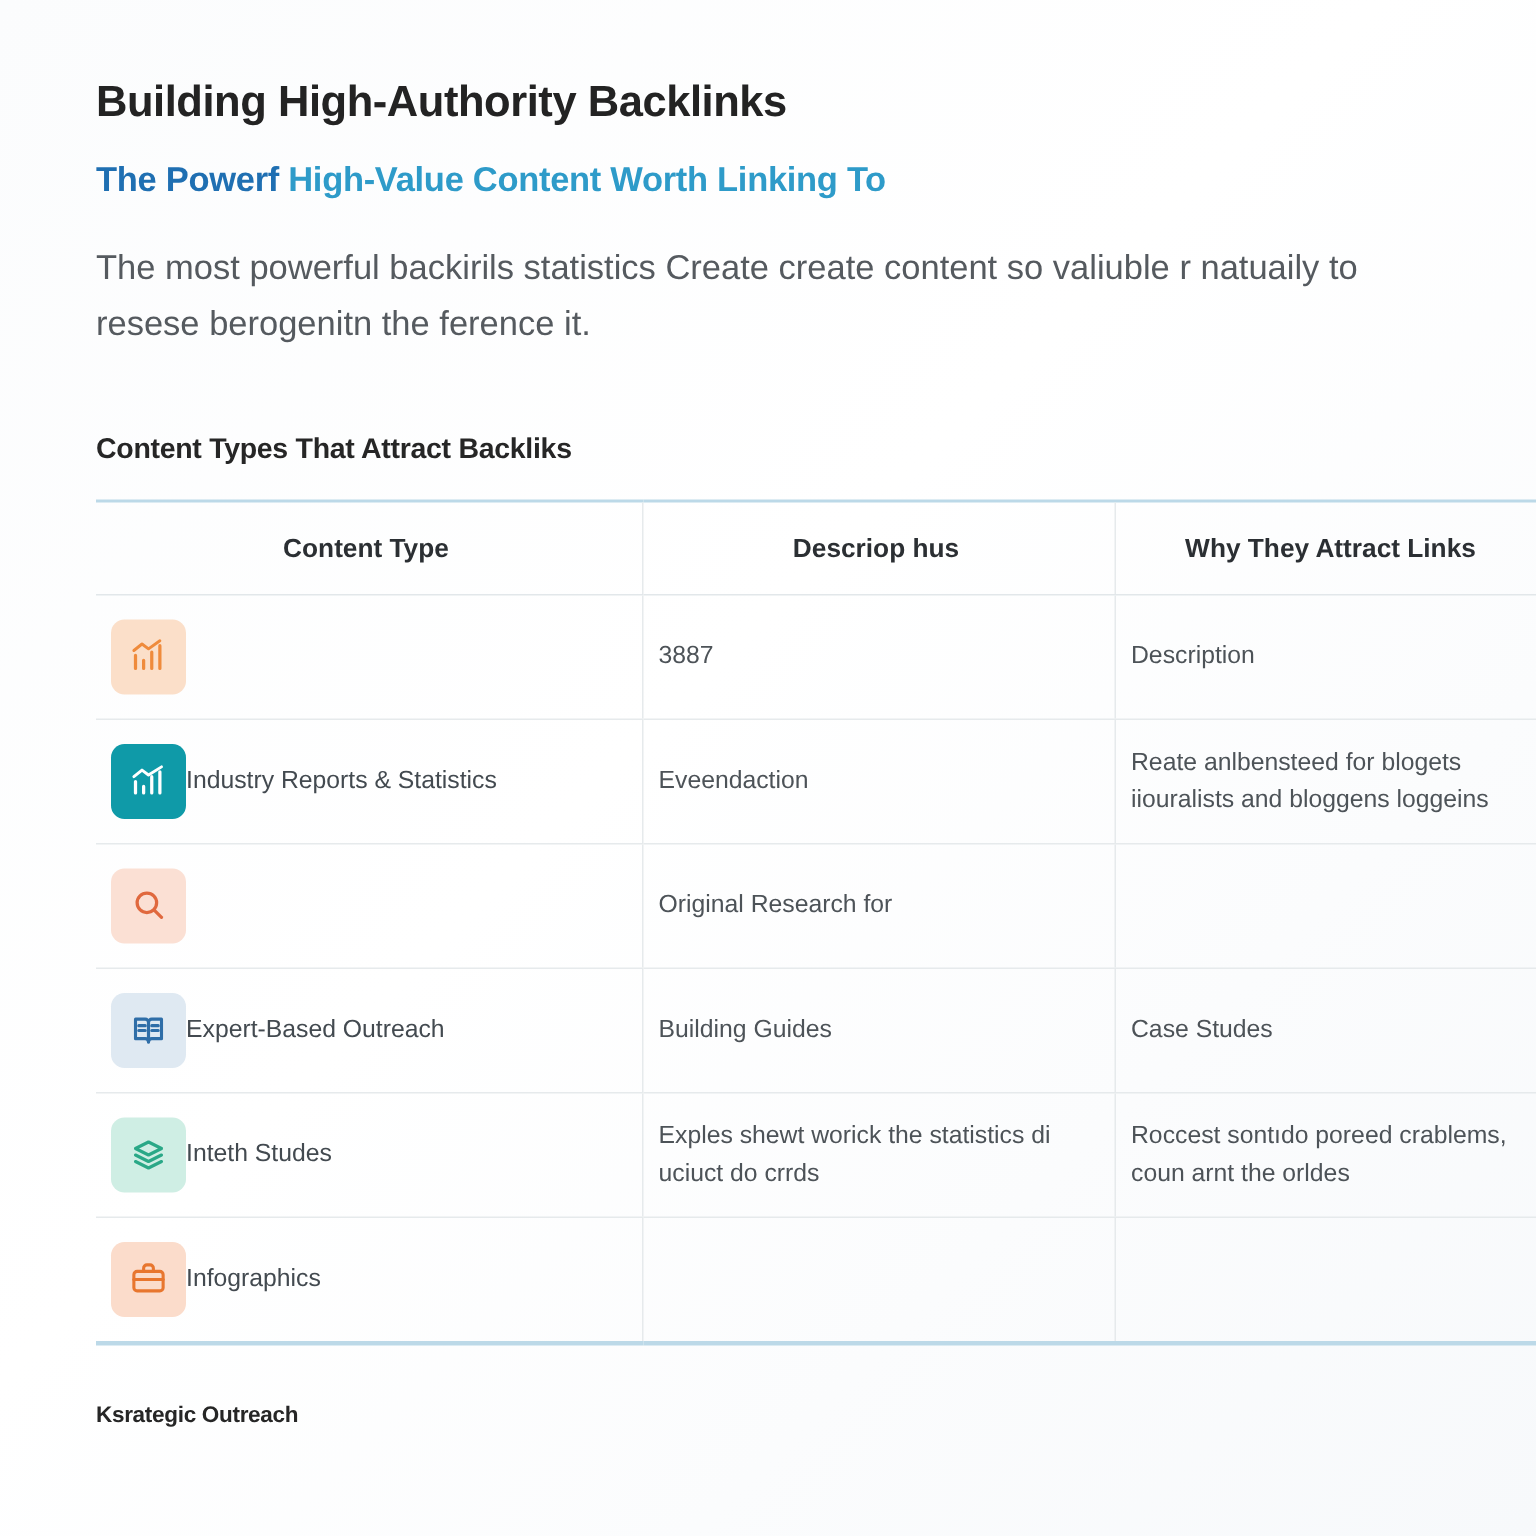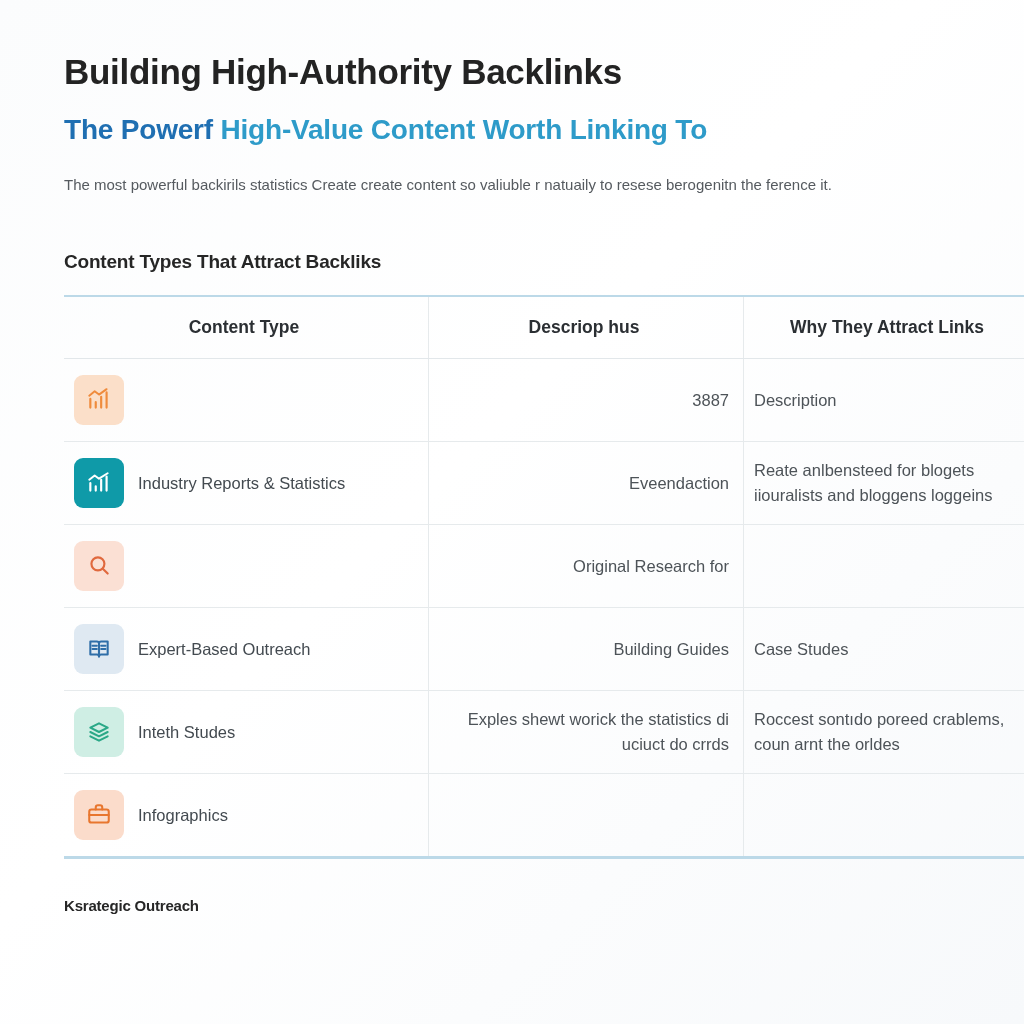--- a/index.html
+++ b/index.html
@@ -16,38 +16,38 @@
   }
   .page {
     position: relative;
     width: 1024px;
     height: 1024px;
     box-sizing: border-box;
     padding: 52px 64px 0 64px;
     background: linear-gradient(135deg, #fbfcfd 0%, #ffffff 45%, #f7f9fb 100%);
   }
   .title {
-    font-size: 35px;
+    font-size: 29px;
     font-weight: bold;
     color: #232323;
     letter-spacing: -0.3px;
     margin: 0 0 22px 0;
     line-height: 1.12;
   }
   .subtitle {
-    font-size: 28px;
+    font-size: 23px;
     font-weight: bold;
     margin: 0 0 26px 0;
     line-height: 1.2;
     letter-spacing: -0.2px;
   }
   .subtitle .part-a { color: #1f6fb2; }
   .subtitle .part-b { color: #2e9bc9; }
   .intro {
-    font-size: 15px;
+    font-size: 23px;
     color: #555a5f;
     line-height: 1.62;
     margin: 0 0 54px 0;
     max-width: 890px;
   }
   .section-heading {
     font-size: 19px;
     font-weight: bold;
     color: #262626;
     margin: 0 0 22px 0;
@@ -74,26 +74,25 @@
     padding: 16px 14px 16px 10px;
     border-bottom: 1px solid #e6eaec;
     vertical-align: middle;
     line-height: 1.5;
   }
   table.content-table tbody tr:last-child td {
     border-bottom: 3px solid #bcd9e8;
     margin-top: 48px;
   }
   .col-type { width: 340px; }
-  .col-desc { width: 290px; border-left: 1px solid #e6eaec; text-align: right; }
+  .col-desc { width: 290px; border-left: 1px solid #e6eaec; }
   .col-why  { width: 266px; border-left: 1px solid #e6eaec; }
   .type-cell {
     display: flex;
     align-items: center;
-    gap: 14px;
   }
   .icon-badge {
     width: 50px;
     height: 50px;
     border-radius: 9px;
     flex: 0 0 50px;
     display: flex;
     align-items: center;
     justify-content: center;
   }

